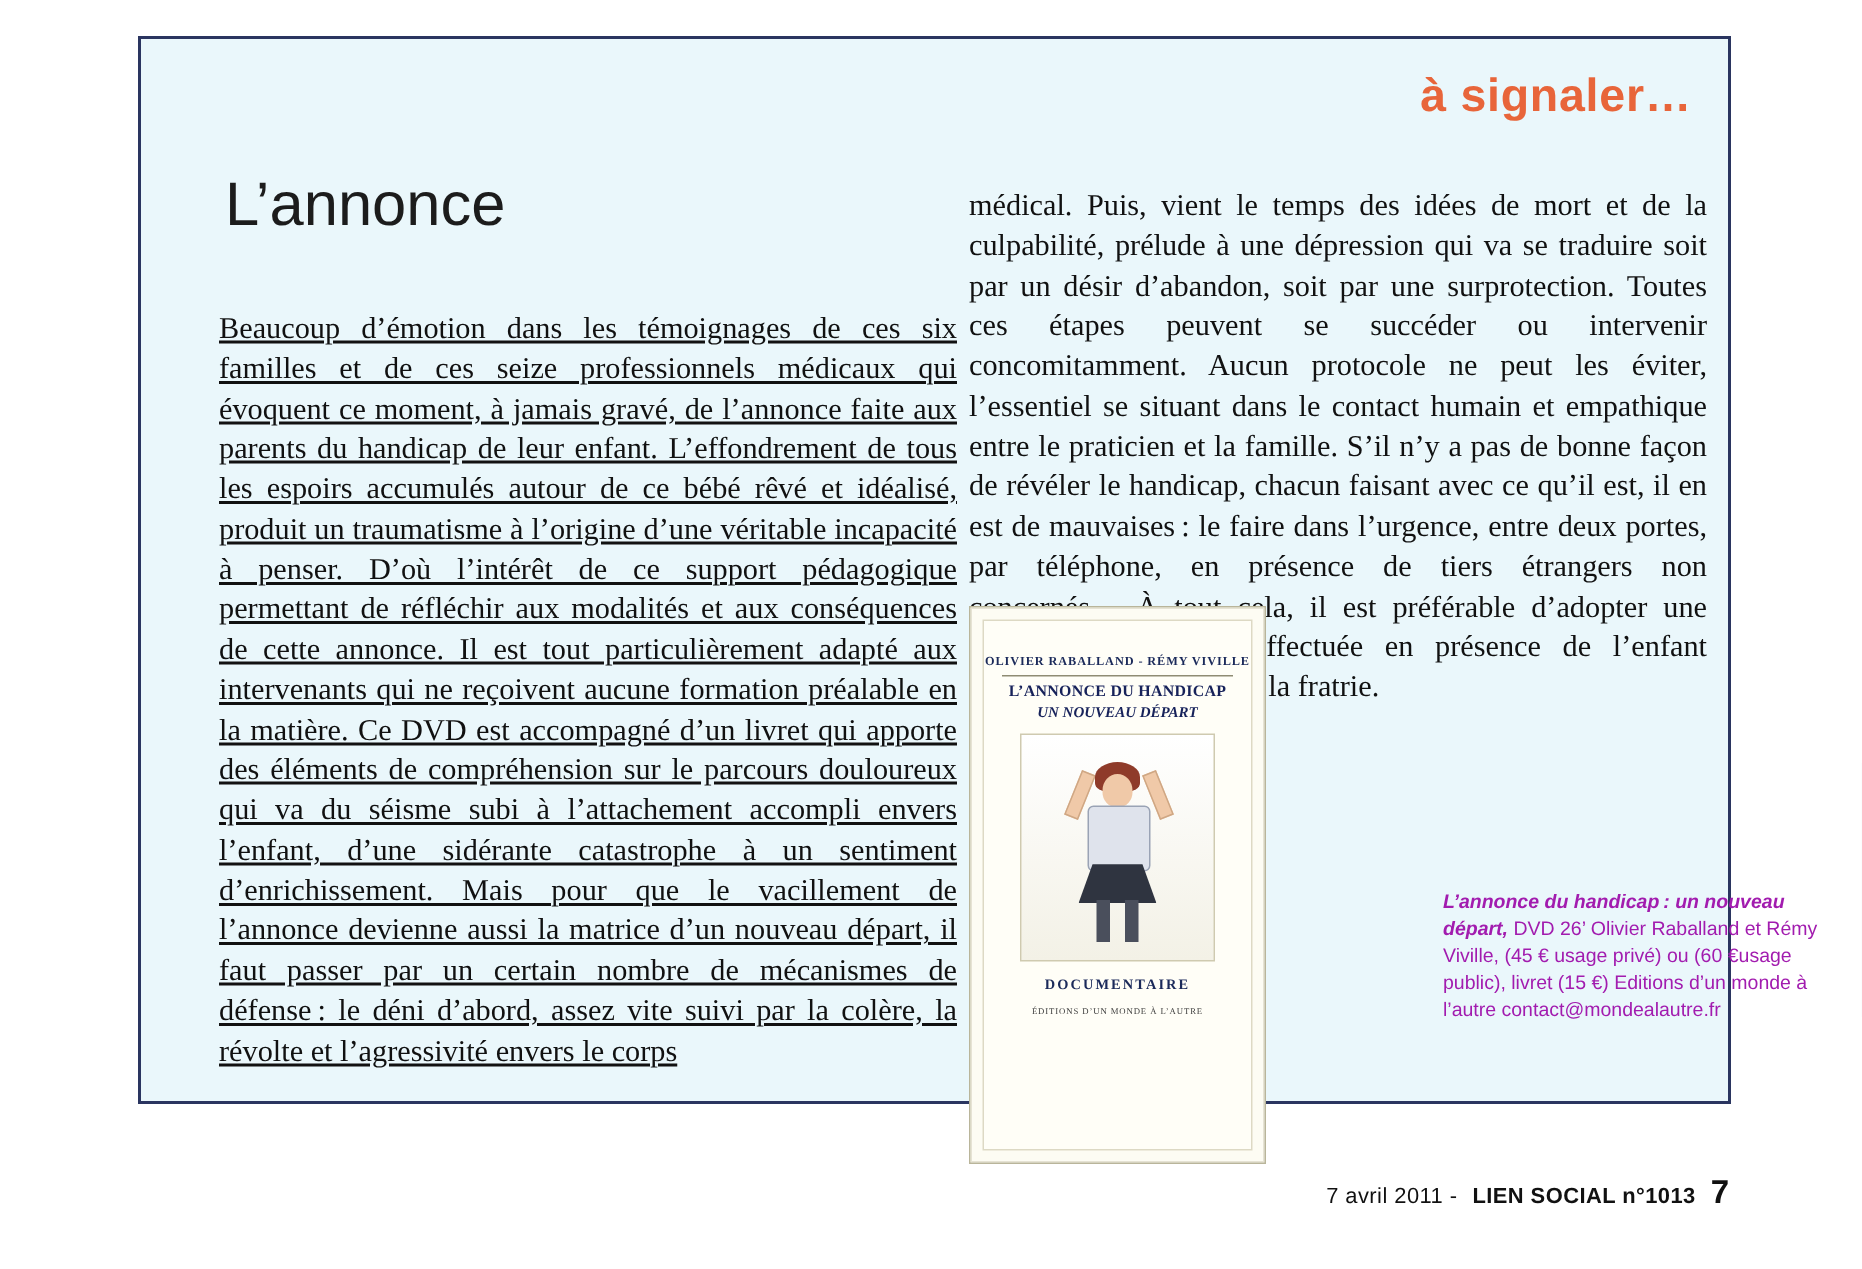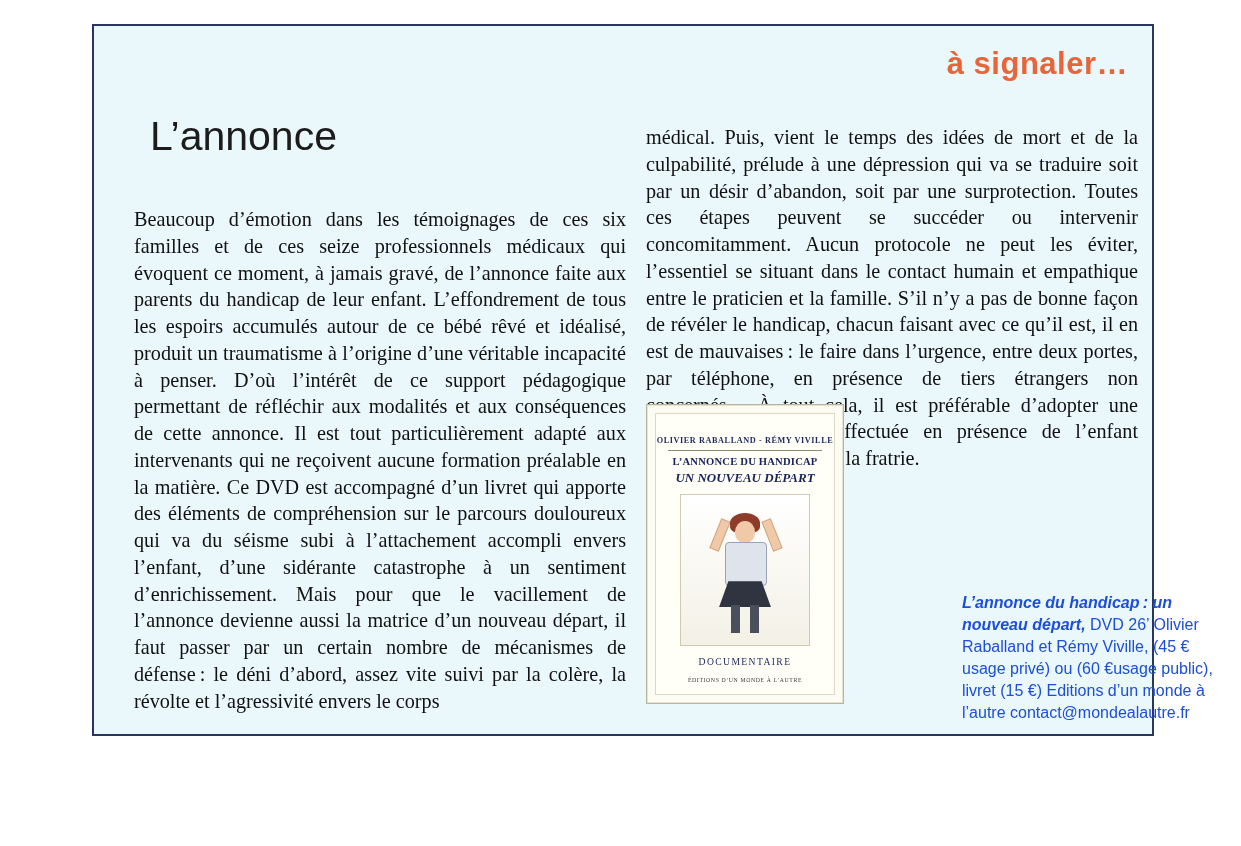--- a/index.html
+++ b/index.html
@@ -64,39 +64,40 @@
     position: absolute;
     font-size: 20.2px;
     line-height: 1.325;
     text-align: justify;
     text-justify: inter-word;
     hyphens: manual;
     color: #111;
   }
 
   .col-left {
-    left: 40px;
+    left: 52px;
     top: 180px;
     width: 492px;
+    text-decoration: underline;
   }
 
   .col-right {
     left: 552px;
     top: 98px;
     width: 492px;
   }
 
   .col p { margin: 0; }
 
   .dvd-box {
     position: absolute;
     left: 552px;
     top: 378px;
     width: 198px;
-    height: 300px;
+    height: 372px;
     background: #fdfcf3;
     border: 1px solid #b9b59a;
     box-sizing: border-box;
     box-shadow: 0 0 0 1px #e6e3d4 inset;
   }
   .dvd-inner {
     position: absolute;
     left: 8px; top: 8px; right: 8px; bottom: 8px;
     background: #fffef7;
     border: 1px solid #ddd9c4;
@@ -124,21 +125,21 @@
     font-family: "Liberation Serif", serif;
     font-size: 10.6px;
     font-weight: bold;
     color: #17225a;
     text-align: left;
     line-height: 1.25;
     letter-spacing: 0.2px;
   }
   .dvd-subtitle {
     font-family: "Liberation Serif", serif;
-    font-size: 13px;
+    font-size: 10px;
     font-style: italic;
     font-weight: bold;
     color: #17225a;
     text-align: center;
     margin-top: 2px;
   }
   .dvd-art {
     margin-top: 8px;
     width: 128px;
     height: 150px;
@@ -199,43 +200,43 @@
     background: #f0c9a8;
     border: 1px solid #cfa784;
   }
   .fig-armL { left: 50%; margin-left: -30px; top: 24px; transform: rotate(22deg); }
   .fig-armR { left: 50%; margin-left: 22px; top: 24px; transform: rotate(-22deg); }
 
   .dvd-doc {
     margin-top: 10px;
     font-family: "Liberation Serif", serif;
     font-size: 9.6px;
-    font-weight: normal;
+    font-weight: bold;
     letter-spacing: 1.4px;
     color: #1b2a5a;
   }
   .dvd-pub {
     margin-top: 10px;
     font-family: "Liberation Serif", serif;
     font-size: 5.8px;
     line-height: 1.35;
     letter-spacing: 0.6px;
     color: #3a3a3a;
     text-align: center;
   }
 
   .credits {
     position: absolute;
     left: 868px;
     top: 566px;
     width: 262px;
     font-family: "Liberation Sans", sans-serif;
-    font-size: 16px;
+    font-size: 13px;
     line-height: 1.38;
-    color: #1d4ed8;
+    color: #a21caf;
   }
   .credits .ref {
     font-weight: bold;
     font-style: italic;
   }
 
   .footer {
     position: absolute;
     right: 88px;
     bottom: 38px;
@@ -294,14 +295,19 @@
         <div class="dvd-pub">ÉDITIONS D’UN MONDE À L’AUTRE</div>
       </div>
     </div>
 
     <div class="credits">
       <span class="ref">L’annonce du handicap : un nouveau départ,</span><span> DVD 26’ Olivier Raballand et Rémy Viville, (45 € usage privé) ou (60 €usage public), livret (15 €) Editions d’un monde à l’autre contact@mondealautre.fr</span>
     </div>
 
   </div>
 
+  <div class="footer">
+    <span>7 avril 2011 -</span>
+    <span class="issue">LIEN SOCIAL n°1013</span>
+    <span class="pageno">7</span>
+  </div>
 
 </div>
 
 </body></html>

